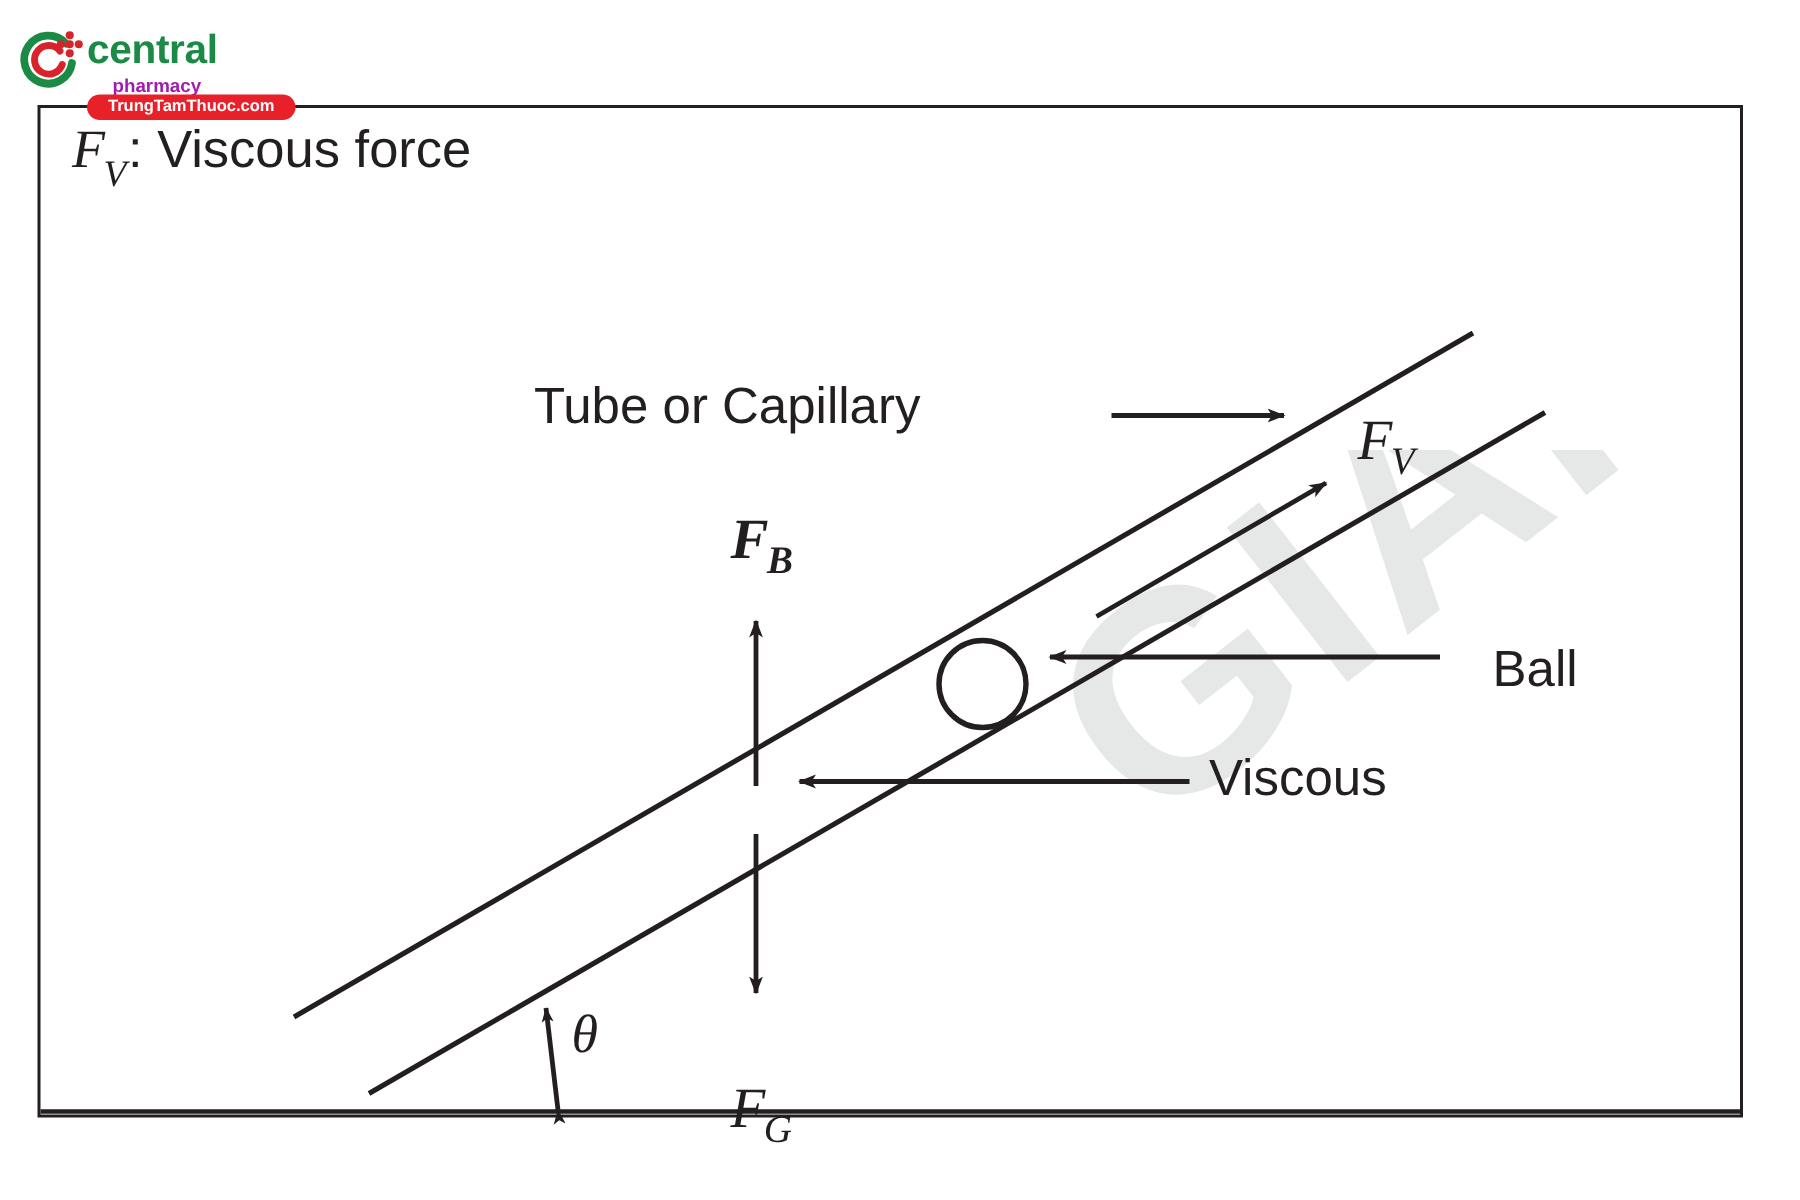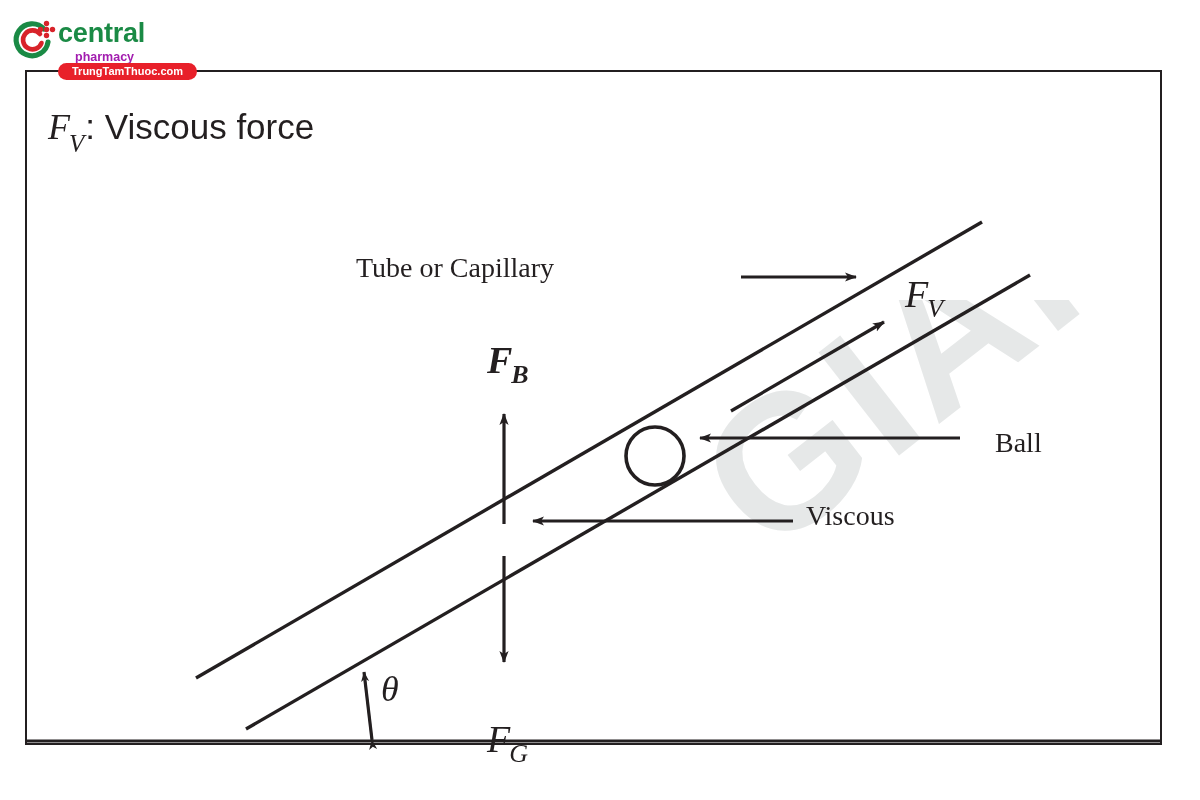--- a/index.html
+++ b/index.html
@@ -92,21 +92,21 @@
     top: 0;
     width: 1200px;
     height: 800px;
     z-index: 20;
   }
 
   
   #legend {
     position: absolute;
     left: 48px;
-    top: 100px;
+    top: 72px;
     z-index: 30;
     text-align: right;
   }
   .legend-line {
     font-family: "Liberation Sans", sans-serif;
     font-size: 35px;
     color: #231f20;
     line-height: 54px;
     white-space: nowrap;
   }
@@ -121,22 +121,22 @@
     font-size: 25px;
     vertical-align: sub;
     position: relative;
     top: 5px;
     left: -1px;
   }
 
   
   .diagram-label {
     position: absolute;
-    font-family: Liberation Serif, serif;
-    font-size: 28px;
+    font-family: Liberation Sans, sans-serif;
+    font-size: 34px;
     color: #231f20;
     white-space: nowrap;
     z-index: 30;
   }
   .force-label {
     position: absolute;
     white-space: nowrap;
     z-index: 30;
     color: #231f20;
   }

